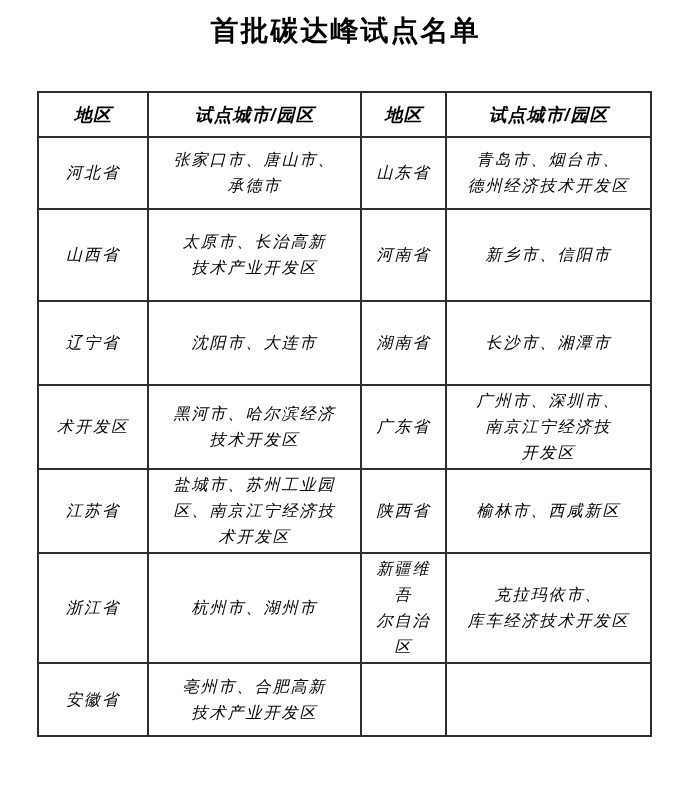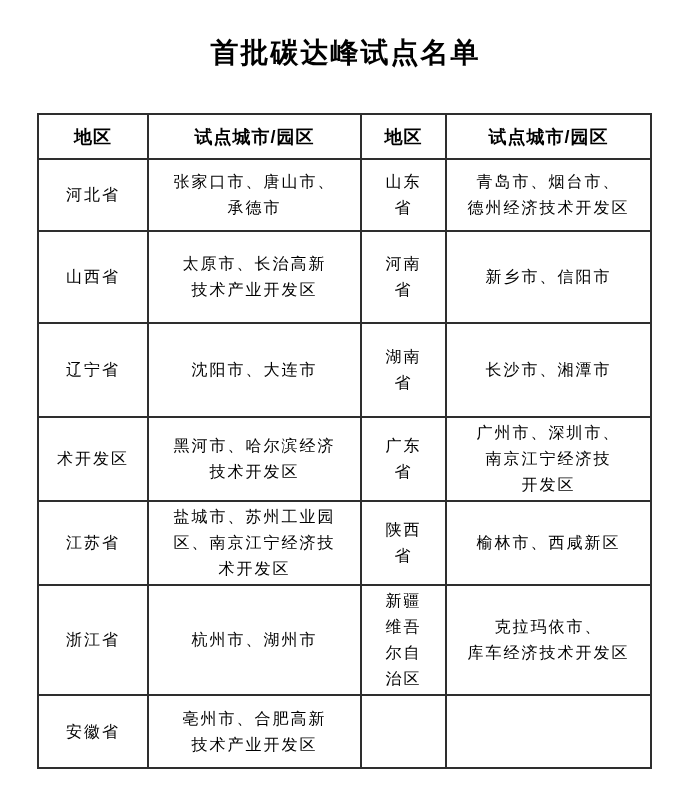--- a/index.html
+++ b/index.html
@@ -11,21 +11,21 @@
     color: #000000;
     overflow: hidden;
   }
   .page {
     width: 691px;
     height: 790px;
     background: #ffffff;
     position: relative;
   }
   .title {
-    margin-top: 38px;
+    margin-top: 16px;
     text-align: center;
     font-family: "Liberation Serif", serif;
     font-weight: bold;
     font-size: 28px;
     line-height: 30px;
     letter-spacing: 2px;
     color: #000000;
   }
   table.pilot-table {
     border-collapse: collapse;
@@ -35,41 +35,42 @@
     background: #ffffff;
   }
   col.c-region-left  { width: 110px; }
   col.c-cities-left  { width: 213px; }
   col.c-region-right { width: 85px;  }
   col.c-cities-right { width: 205px; }
   th, td {
     border: 2px solid #2e2e2e;
     text-align: center;
     vertical-align: middle;
-    padding: 2px 17px;
+    padding: 2px 8px;
     white-space: pre-line;
+    font-style: italic;
   }
   th {
     font-family: "Liberation Sans", sans-serif;
     font-weight: bold;
     font-size: 18px;
     letter-spacing: 1px;
     line-height: 22px;
   }
   td {
     font-family: "Liberation Serif", serif;
     font-size: 16px;
     line-height: 26px;
     letter-spacing: 2px;
   }
   thead tr { height: 45px; }
   tr.r1 { height: 72px; }
   tr.r2 { height: 92px; }
   tr.r3 { height: 80px; }
-  tr.r4 { height: 94px; }
+  tr.r4 { height: 84px; }
   tr.r5 { height: 80px; }
   tr.r6 { height: 78px; }
   tr.r7 { height: 94px; }
   tr.r8 { height: 73px; }
 </style>
 </head>
 <body>
 
 <div class="page">
 

